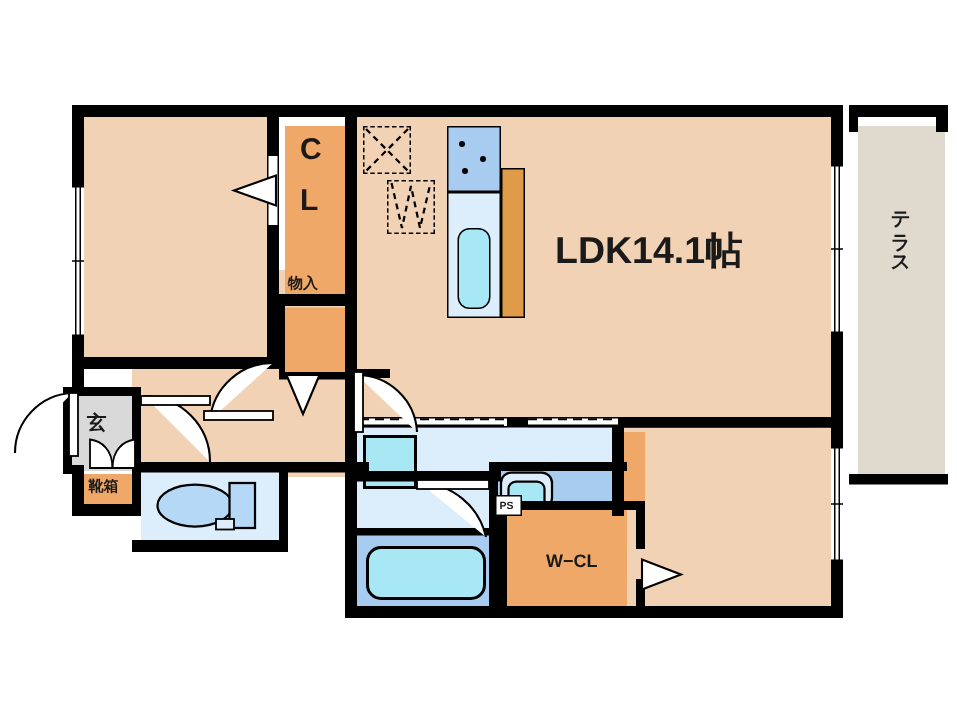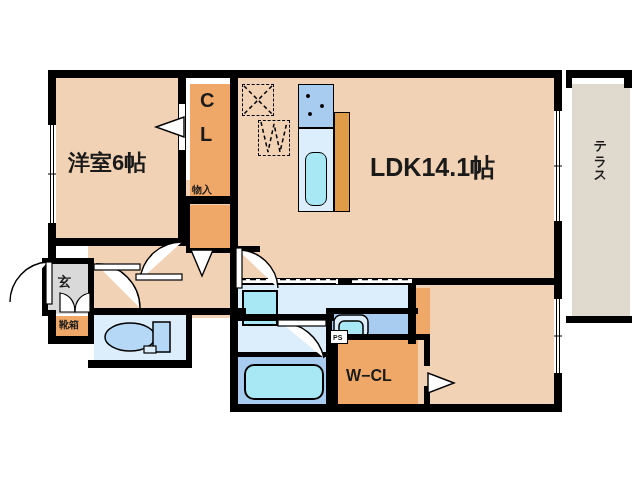--- a/index.html
+++ b/index.html
@@ -216,25 +216,24 @@
     <polygon points="1,0 23,0 12,26" fill="#fff" stroke="#000" stroke-width="1.4"></polygon>
   </svg>
   <svg style="left:426px;top:372px;width:28px;height:22px;">
     <polygon points="28,11 2,1 2,21" fill="#fff" stroke="#000" stroke-width="1.4"></polygon>
   </svg>
   <svg style="left:56px;top:292px;width:38px;height:22px;">
     <path d="M 19 20 C 19 8 12 2 4 1 L 4 20 Z" fill="#fff" stroke="#000" stroke-width="1.2"></path>
     <path d="M 19 20 C 19 8 26 2 34 1 L 34 20 Z" fill="#fff" stroke="#000" stroke-width="1.2"></path>
   </svg>
 
-  <div class="lbl lbl-med" style="left:68px;top:152px;">洋室6帖</div>
   <div class="lbl lbl-big" style="left:370px;top:155px;text-align:center;">LDK14.1帖</div>
   <div class="lbl lbl-sm vert" style="left:594px;top:132px;">テラス</div>
   <div class="lbl lbl-sm" style="left:58px;top:275px;">玄</div>
   <div class="lbl lbl-cl" style="left:200px;top:90px;">C</div>
   <div class="lbl lbl-cl" style="left:200px;top:124px;">L</div>
   <div class="lbl lbl-xs" style="left:192px;top:185px;">物入</div>
   <div class="lbl lbl-xs" style="left:59px;top:320px;">靴箱</div>
-  <div class="lbl lbl-sm" style="left:346px;top:368px;font-size:16px;">W−CL</div>
+  <div class="lbl lbl-sm" style="left:364px;top:368px;font-size:12px;">W−CL</div>
   <div class="rect whitefill brd" style="left:330px;top:330px;width:18px;height:14px;"></div>
   <div class="lbl lbl-ps" style="left:333px;top:334px;">PS</div>
 
 </div>
 
 </body></html>

